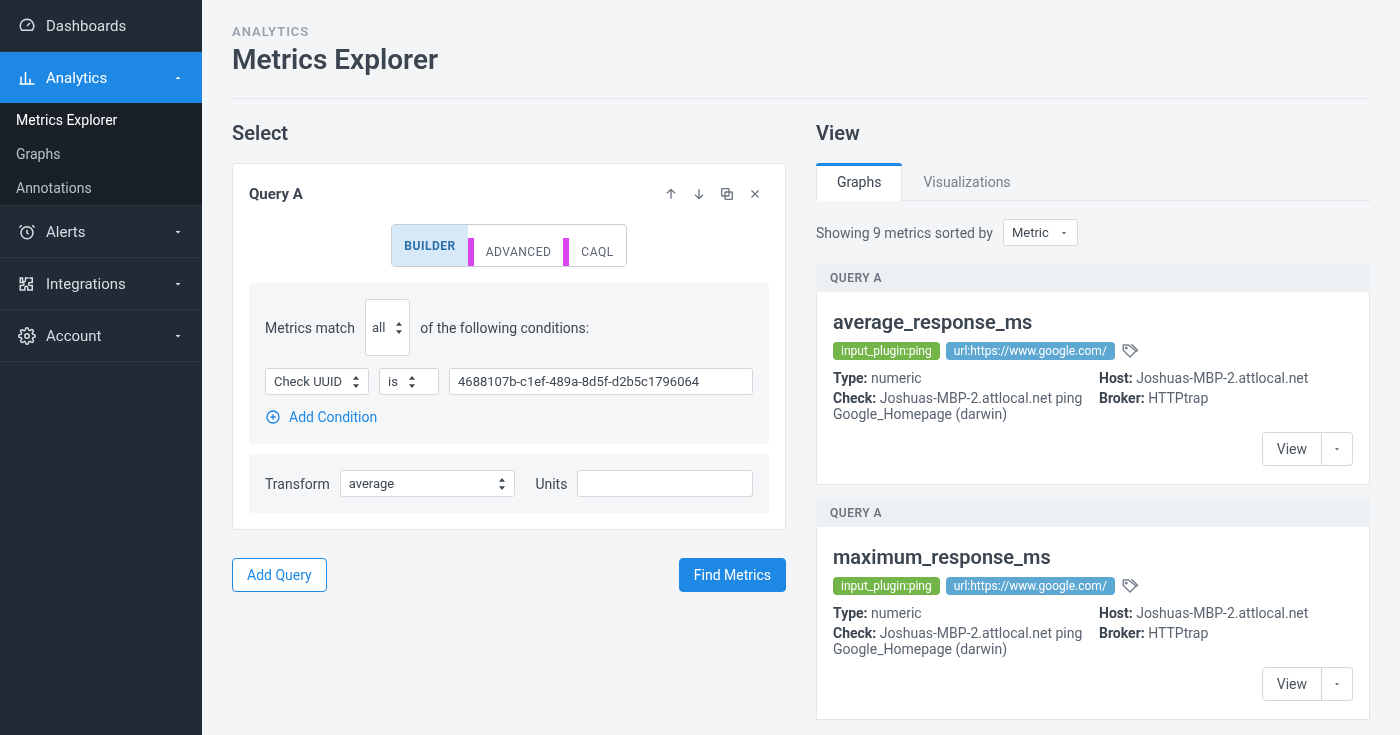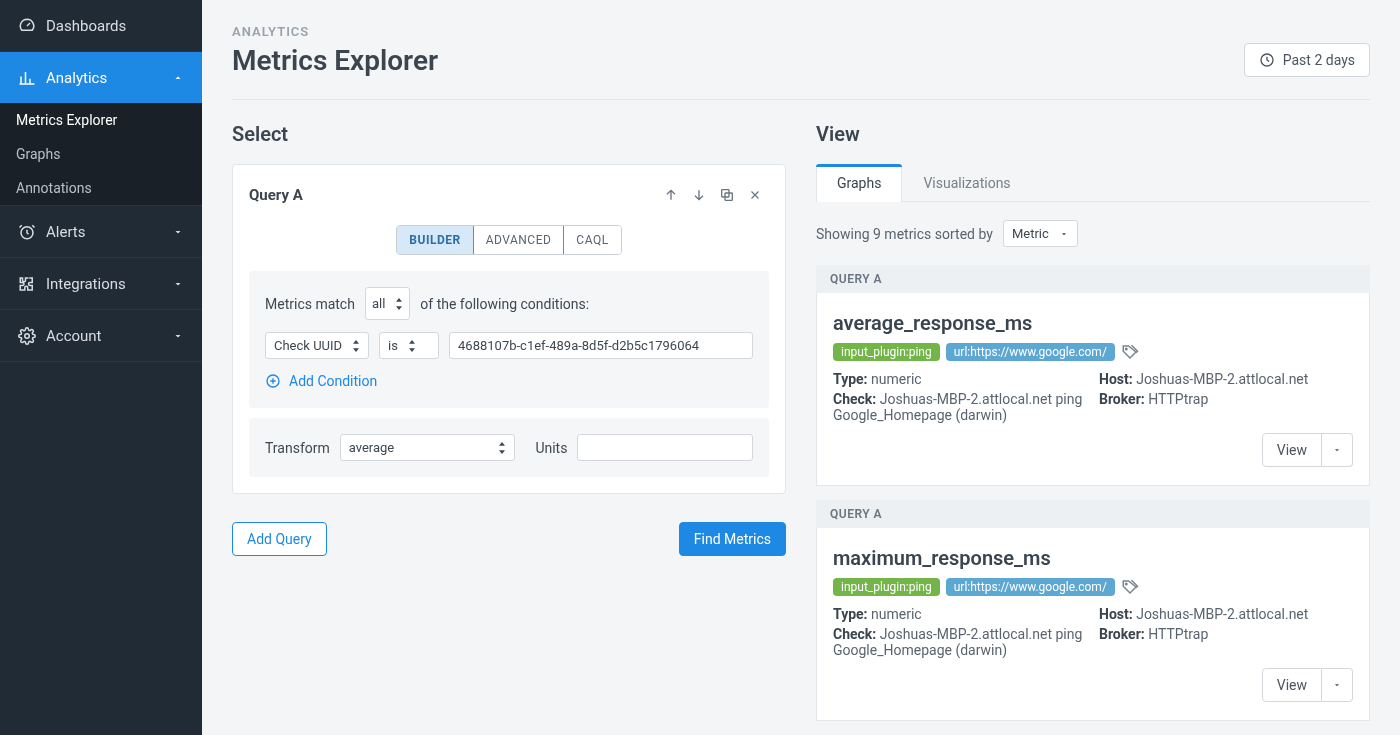--- a/index.html
+++ b/index.html
@@ -30,30 +30,30 @@
   .section-title { font-size: 20px; font-weight: 600; color: #3b4550; margin-bottom: 18px; }
   
   .card { border: 1px solid #e2e5e9; border-radius: 4px; background: #fff; padding: 16px; }
   .query-head { display: flex; align-items: center; margin-bottom: 12px; }
   .query-label { font-weight: 700; font-size: 15px; color: #3b4550; }
   .query-head .spacer { flex: 1; }
   .icon-btn { width: 28px; height: 28px; display: inline-flex; align-items: center; justify-content: center; color: #6a7480; cursor: pointer; border-radius: 3px; }
   .seg { display: inline-flex; border: 1px solid #c9ced4; border-radius: 4px; overflow: hidden; margin: 4px auto 16px; }
   .seg-wrap { text-align: center; }
   .seg button { border: none; background: #fff; padding: 7px 12px; font-size: 12px; color: #5a6470; letter-spacing: .5px; cursor: pointer; }
-  .seg button + button { border-left: 1px solid #d946ef; }
+  .seg button + button { border-left: 6px solid #d946ef; margin-top: 13px; }
   .seg button.active { background: #d7e9f8; color: #2c6fa8; font-weight: 700; }
   .graybox { background: #f5f6f8; border-radius: 3px; padding: 16px; }
   .graybox + .graybox { margin-top: 10px; }
   .row { display: flex; align-items: center; gap: 10px; flex-wrap: wrap; }
   .row + .row { margin-top: 12px; }
   .label { color: #3e4852; font-size: 14px; }
   .select, .input { background: #fff; border: 1px solid #d4d8dd; border-radius: 3px; padding: 5px 8px; font-size: 13px; color: #3e4852; }
   .select { display: inline-flex; align-items: center; gap: 6px; cursor: pointer; }
-  .select.small { padding: 8px 6px; font-size: 13px; }
+  .select.small { padding: 20px 6px; font-size: 13px; }
   .select .caret { margin-left: 4px; }
   .input { min-width: 0; }
   .input.wide { flex: 1; }
   .add-cond { color: #1e88e5; display: inline-flex; align-items: center; gap: 8px; cursor: pointer; font-size: 14px; margin-top: 14px; }
   .actions-row { display: flex; align-items: center; margin-top: 28px; }
   .actions-row .spacer { flex: 1; }
   
   .tabs { display: flex; border-bottom: 1px solid #e2e5e9; }
   .tab { padding: 10px 20px; border: 1px solid transparent; border-bottom: none; color: #758089; cursor: pointer; border-top-left-radius: 4px; border-top-right-radius: 4px; }
   .tab.active { border-color: #e2e5e9; color: #3b4550; background: #fff; position: relative; }
@@ -159,29 +159,20 @@
         </span>
       </div>
     </div>
   </div>
 
   <div class="main">
     <div class="crumb">ANALYTICS</div>
     <div class="title-row">
       <div class="page-title">Metrics Explorer</div>
       <div class="spacer"></div>
-      <div class="btn">
-        <span>
-          <svg width="16" height="16" viewBox="0 0 24 24" fill="none" stroke="currentColor" stroke-width="2">
-              <circle cx="12" cy="12" r="9"></circle>
-              <path d="M12 7v5l3 2"></path>
-            </svg>
-        </span>
-        <span>Past 2 days</span>
-      </div>
     </div>
     <div class="hr"></div>
 
     <div class="cols">
 
       <div class="col">
         <div class="section-title">Select</div>
 
         <div class="card">
           <div class="query-head">

